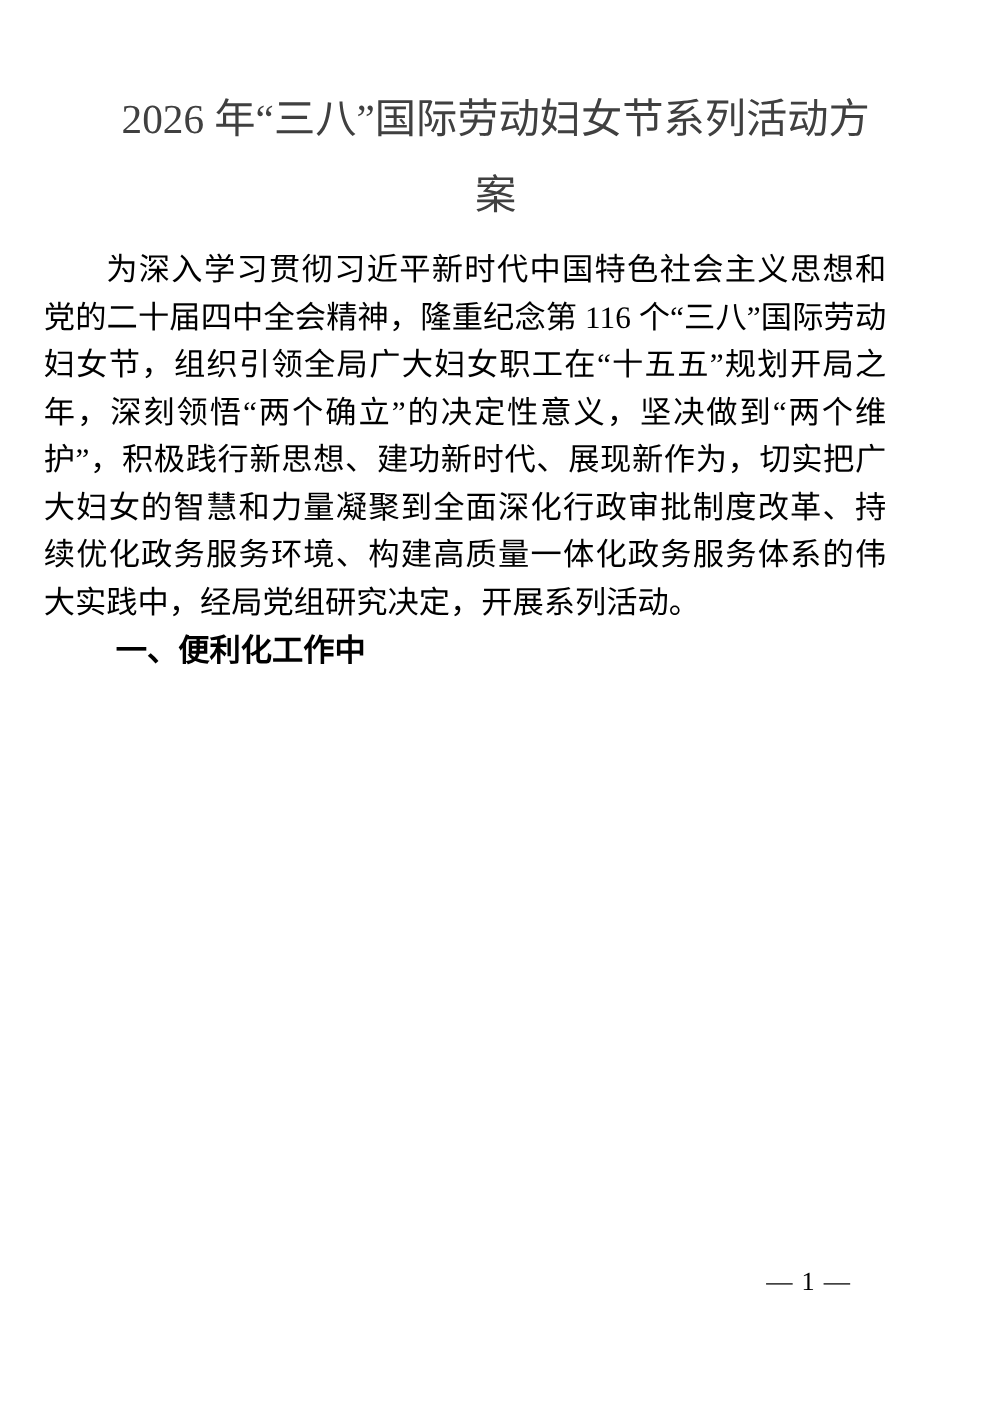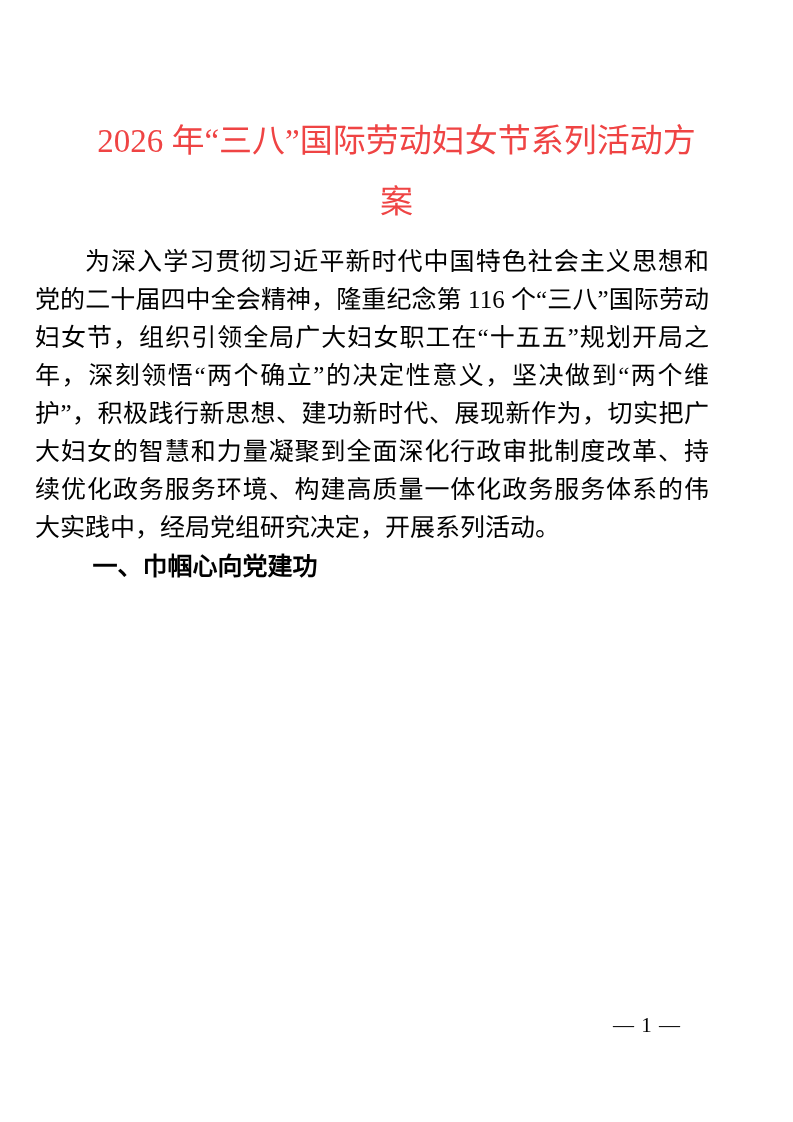--- a/index.html
+++ b/index.html
@@ -12,27 +12,27 @@
     width: 793px;
     height: 1122px;
     margin: 0 auto;
     background: #ffffff;
     color: #000000;
     overflow: hidden;
     box-sizing: border-box;
   }
   .doc-title {
     margin: 0;
-    padding-top: 111px;
+    padding-top: 66px;
     text-align: center;
     font-family: "Liberation Serif", "DejaVu Serif", serif;
     font-weight: normal;
     font-size: 33px;
     line-height: 61px;
-    color: #ef4444;
+    color: #404040;
   }
   .content {
     margin: 10px 84px 0 35px; 
     font-family: "Liberation Serif", "DejaVu Serif", serif;
     font-size: 25px;
     line-height: 38px;
     color: #000000;
   }
   .content p {
     margin: 0;
@@ -65,18 +65,18 @@
 
 <div class="page">
 
   <h1 class="doc-title">
     <span>2026 年“三八”国际劳动妇女节系列活动方</span><br>
     <span>案</span>
   </h1>
 
   <div class="content">
     <p>为深入学习贯彻习近平新时代中国特色社会主义思想和党的二十届四中全会精神，隆重纪念第 116 个“三八”国际劳动妇女节，组织引领全局广大妇女职工在“十五五”规划开局之年，深刻领悟“两个确立”的决定性意义，坚决做到“两个维护”，积极践行新思想、建功新时代、展现新作为，切实把广大妇女的智慧和力量凝聚到全面深化行政审批制度改革、持续优化政务服务环境、构建高质量一体化政务服务体系的伟大实践中，经局党组研究决定，开展系列活动。</p>
-    <h2 class="section-heading">一、巾帼心向党建功</h2>
+    <h2 class="section-heading">一、便利化工作中</h2>
   </div>
 
   <div class="page-footer">— 1 —</div>
 
 </div>
 
 </body></html>

